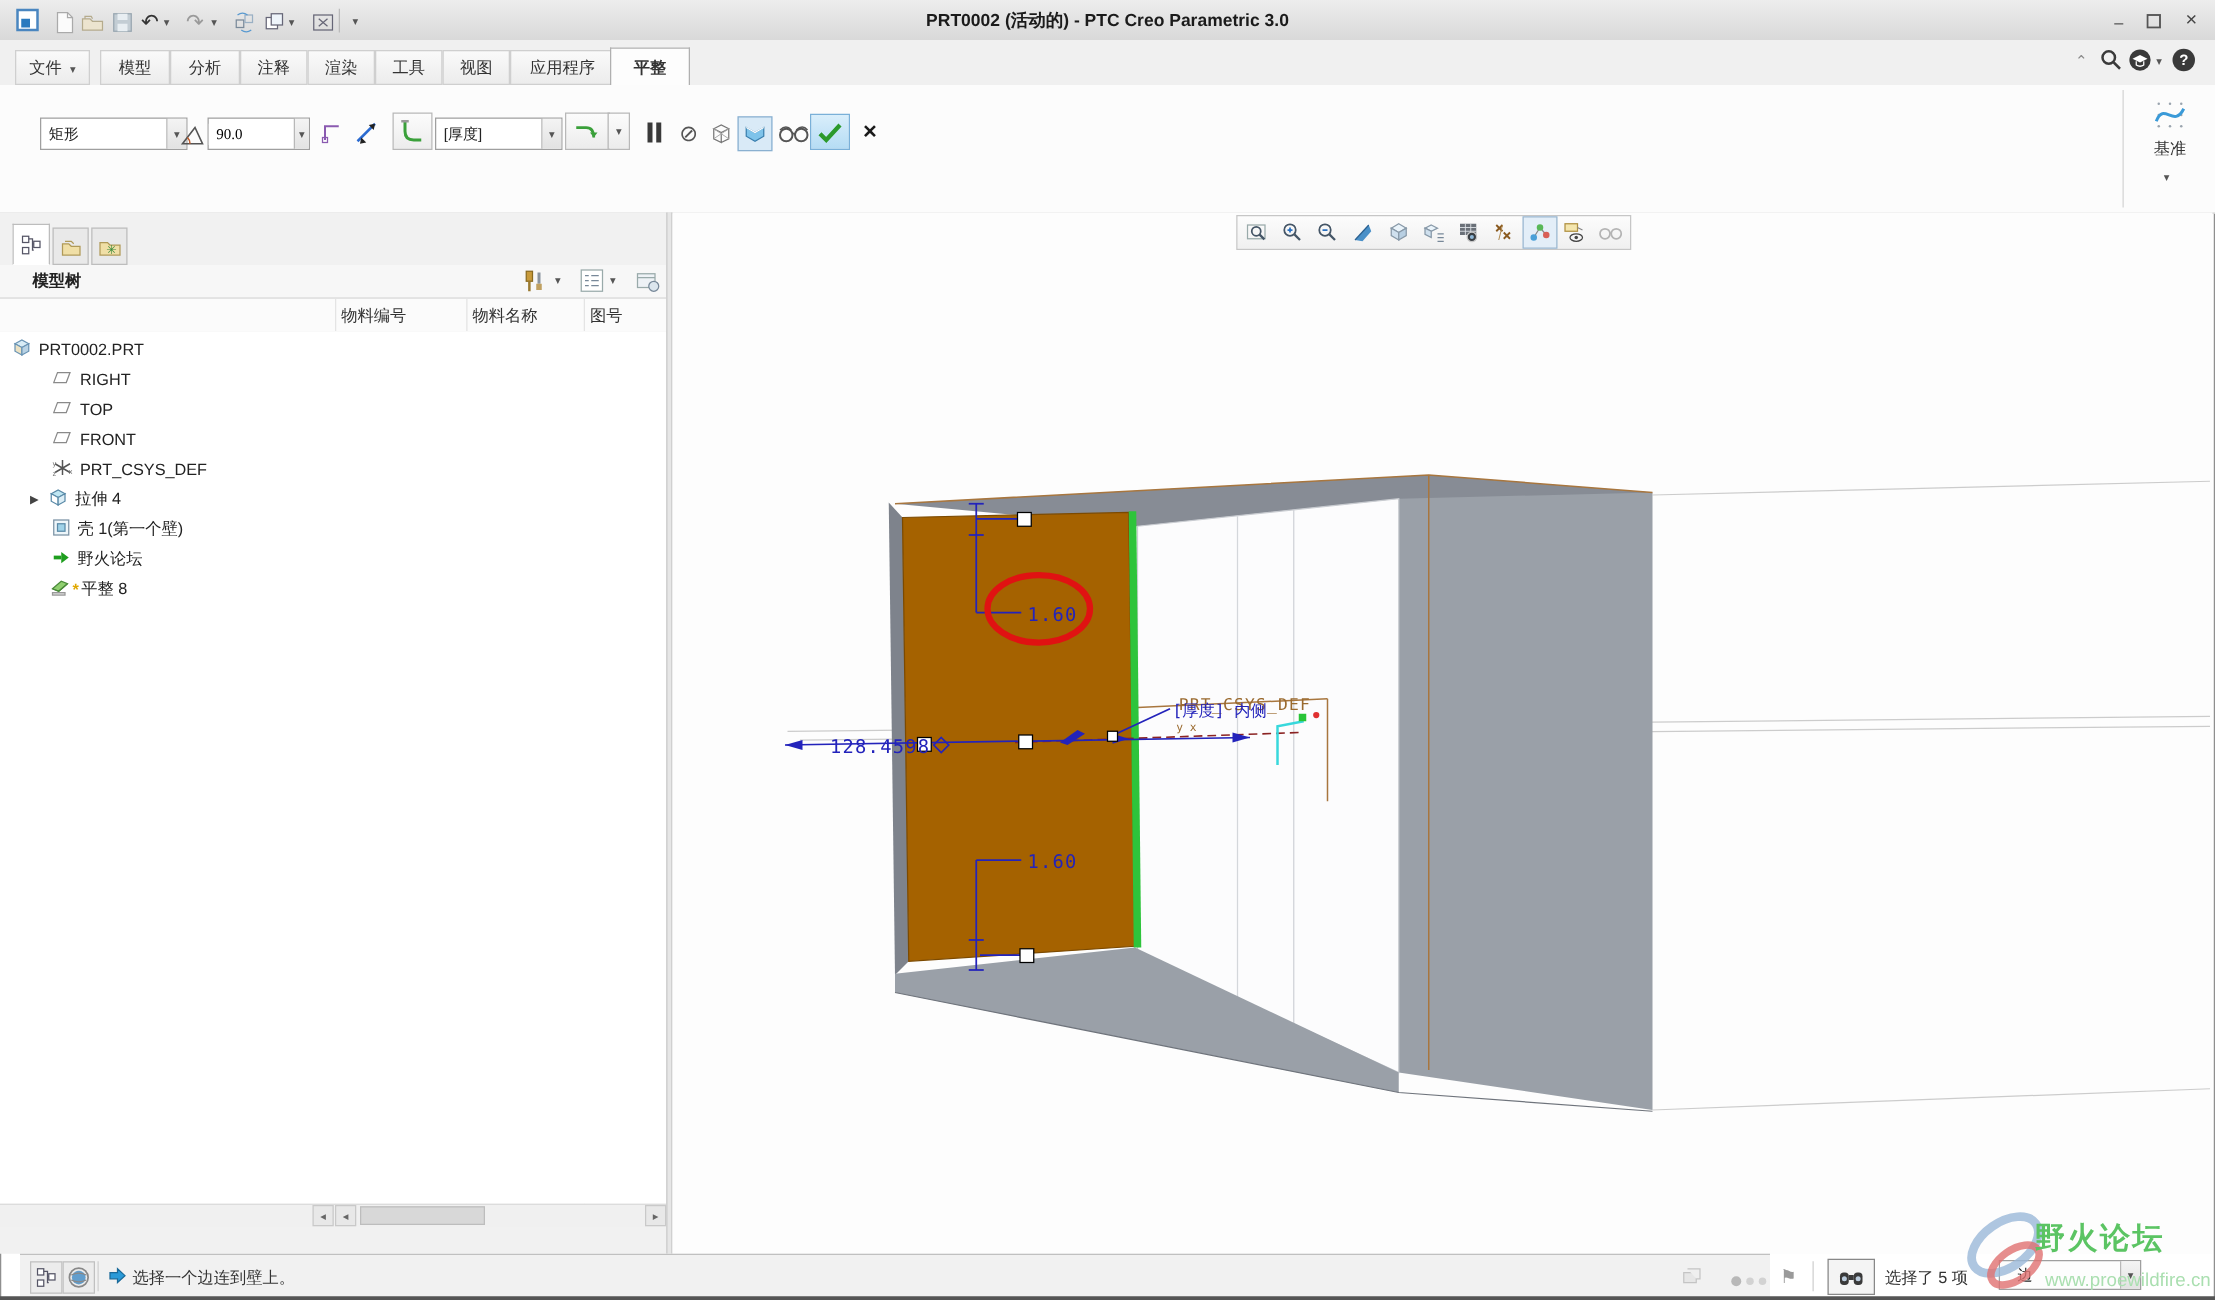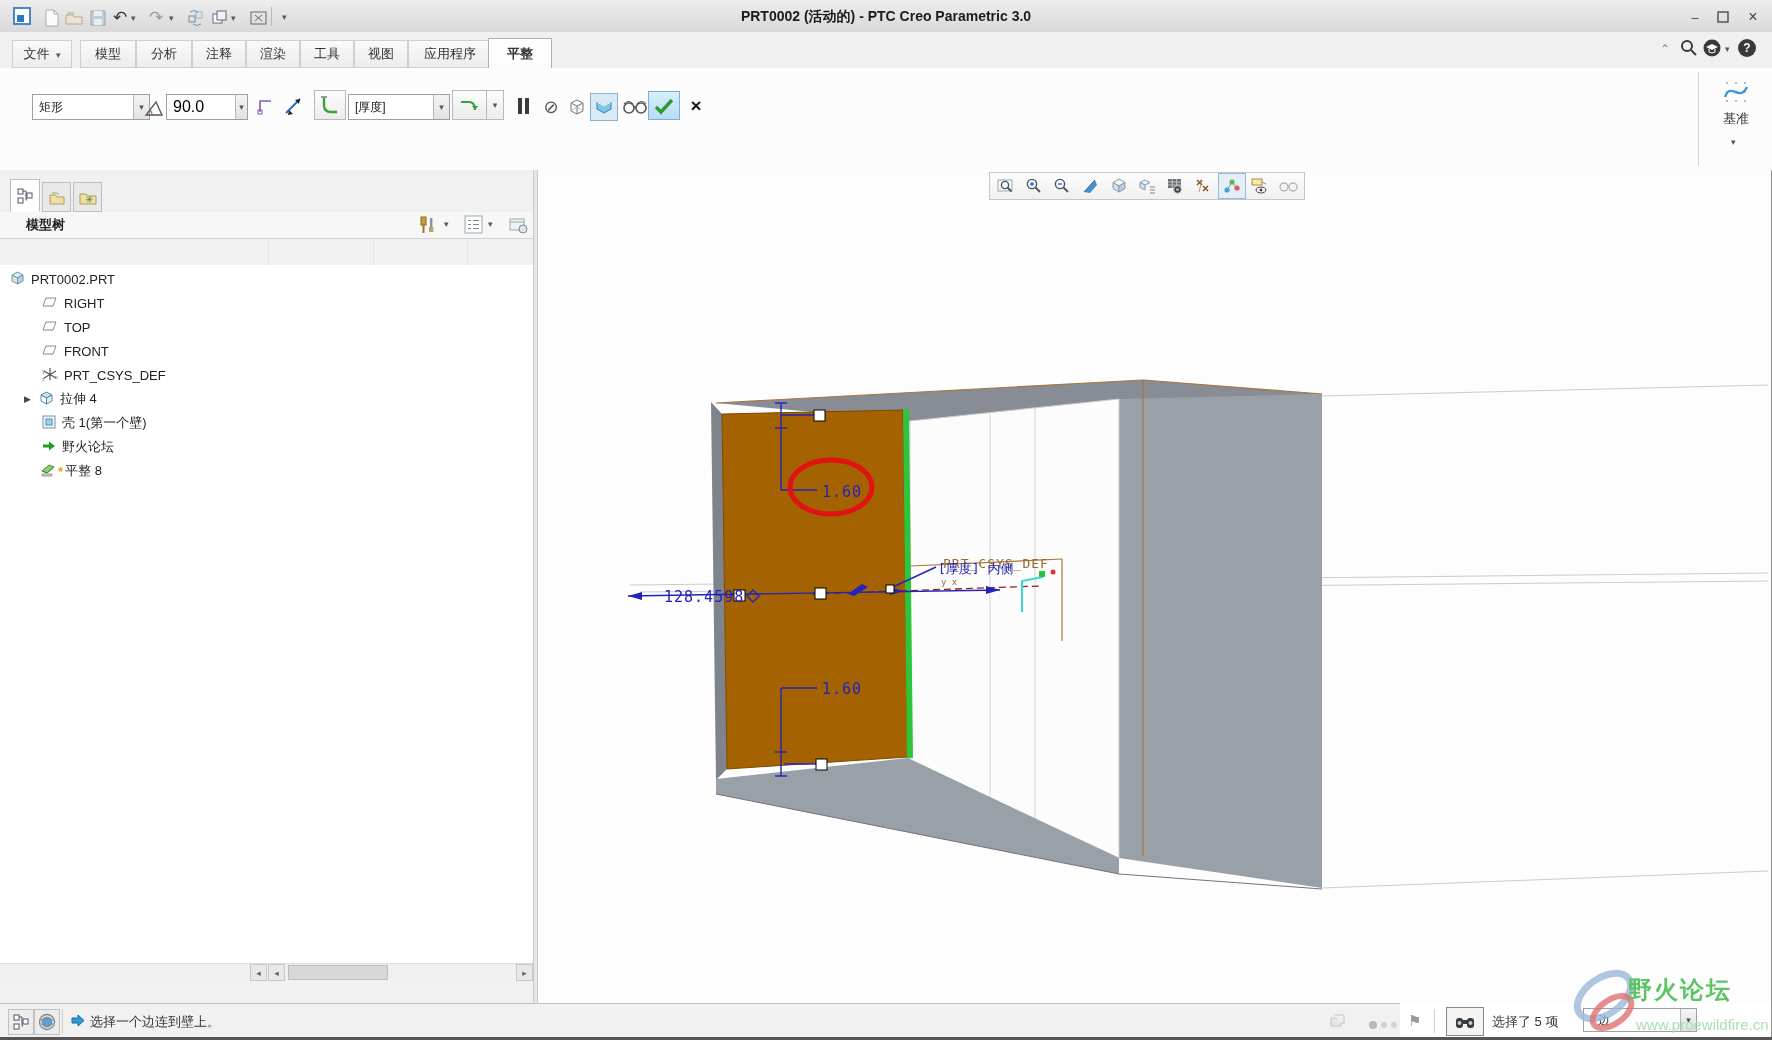--- a/index.html
+++ b/index.html
@@ -18,21 +18,21 @@
   .menubar{left:0;top:32px;width:1772px;height:36px;background:#f0f0f0}
   .mtab{position:absolute;top:8px;height:26px;line-height:26px;text-align:center;font-size:13px;color:#333;
         background:linear-gradient(#fafafa,#ececec);border:1px solid #cfcfcf}
   .mtab.active{top:6px;height:30px;line-height:30px;background:#fdfdfd;border:1px solid #b0b0b0;border-bottom:none;font-weight:bold}
   
   .ribbon{left:0;top:68px;width:1772px;height:102px;background:#fcfcfc;border-bottom:1px solid #cfcfcf}
   .cb{position:absolute;display:flex;align-items:center;background:#fff;border:1px solid #9f9f9f;font-size:12px}
   .cb .val{padding-left:6px;flex:1;white-space:nowrap;overflow:hidden}
   .cb .arrow{width:15px;align-self:stretch;background:linear-gradient(#f4f4f4,#e2e2e2);
              border-left:1px solid #b8b8b8;display:flex;align-items:center;justify-content:center}
-  .cb input{border:none;outline:none;width:100%;font-size:16px;font-family:Liberation Sans, sans-serif;padding-left:6px}
+  .cb input{border:none;outline:none;width:100%;font-size:12px;font-family:Liberation Serif, serif;padding-left:6px}
   .ibtn{position:absolute;display:flex;align-items:center;justify-content:center;border:1px solid transparent}
   .ibtn.raised{border:1px solid #b8b8b8;background:linear-gradient(#fcfcfc,#ececec)}
   .ibtn.active{border:1px solid #8ab0d0;background:#d9eaf7}
   .grouplbl{position:absolute;top:143px;height:23px;line-height:23px;text-align:center;font-size:12px;color:#444;
             background:linear-gradient(#f4f4f4,#e6e6e6);border:1px solid #c6c6c6}
   .vsep{position:absolute;width:1px;background:#d4d4d4}
   .pause-bar{width:4px;height:16px;background:#3a3a3a;display:inline-block;margin:0 1.5px}
   
   .leftpanel{left:0;top:170px;width:533px;height:833px;background:#f1f1f1}
   .ptab{position:absolute;display:flex;align-items:center;justify-content:center;border:1px solid #bdbdbd;background:#e9e9e9}
@@ -49,21 +49,21 @@
         display:flex;align-items:center;justify-content:center;font-size:9px;color:#666;box-sizing:border-box}
   .sthumb{position:absolute;top:1px;height:15px;background:#d8d8d8;border:1px solid #bdbdbd;box-sizing:border-box}
   .splitter{left:533px;top:170px;width:5px;height:833px;background:#e6e6e6;border-left:1px solid #c9c9c9;border-right:1px solid #c9c9c9;box-sizing:border-box}
   
   .viewport{left:538px;top:170px;width:1232px;height:833px;background:#fdfdfd}
   .gtoolbar{position:absolute;left:451px;top:2px;width:316px;height:28px;border:1px solid #c6c6c6;
             background:linear-gradient(#fcfcfc,#f0f0f0);display:flex;align-items:center;padding:0 2px;box-sizing:border-box}
   .gbtn{width:27px;height:24px;display:flex;align-items:center;justify-content:center;border:1px solid transparent}
   .gbtn.active{border:1px solid #9bb7cf;background:#e3eef8}
   
-  .statusbar{left:0;top:1003px;width:1400px;height:34px;background:#f1f1f1;border-top:1px solid #c0c0c0}
+  .statusbar{left:16px;top:1003px;width:1400px;height:34px;background:#f1f1f1;border-top:1px solid #c0c0c0}
   .stbtn{position:absolute;top:5px;width:24px;height:24px;border:1px solid #c0c0c0;background:#ececec;
          display:flex;align-items:center;justify-content:center}
   .sttext{position:absolute;top:9px;font-size:13px;color:#333;white-space:nowrap}
   .bottom-strip{left:0;top:1037px;width:1772px;height:3px;background:#555}
   .wm-name{position:absolute;left:1628px;top:974px;font-size:24px;font-weight:bold;color:#5bc463;letter-spacing:2px;z-index:60}
   .wm-url{position:absolute;left:1636px;top:1016px;font-size:15px;color:#aadfb0;z-index:60}
   .dimtext{font-family:"DejaVu Sans Mono",monospace;fill:#2323bb;font-size:15px;letter-spacing:1px}
 </style>
 </head>
 <body>
@@ -332,20 +332,25 @@
     <div class="abs dd" style="left:488px;top:8px">▾</div>
     <div class="abs" style="left:508px;top:3px">
       <svg width="20" height="20">
           <rect x="2" y="4" width="14" height="11" fill="#eef2f6" stroke="#9aa"></rect>
           <path d="M2,7 h14" stroke="#9aa"></path>
           <circle cx="15" cy="14" r="4" fill="#dce6ee" stroke="#789"></circle>
         </svg>
     </div>
   </div>
 
+  <div class="colhdr">
+    <span class="abs" style="left:273px;top:5px">物料编号</span>
+    <span class="abs" style="left:378px;top:5px">物料名称</span>
+    <span class="abs" style="left:472px;top:5px">图号</span>
+  </div>
   <div class="colline" style="left:268px"></div>
   <div class="colline" style="left:373px"></div>
   <div class="colline" style="left:467px"></div>
 
   <div class="treearea">
     <div class="trow" style="top:2px">
       <span style="margin-left:10px">
         <svg width="15" height="15">
             <path d="M2,5 l5.5,-3 5.5,3 -5.5,3 z" fill="#d8ecf6" stroke="#6a94b4"></path>
             <path d="M2,5 v6 l5.5,3 v-6 z" fill="#ece2c4" stroke="#6a94b4"></path>

